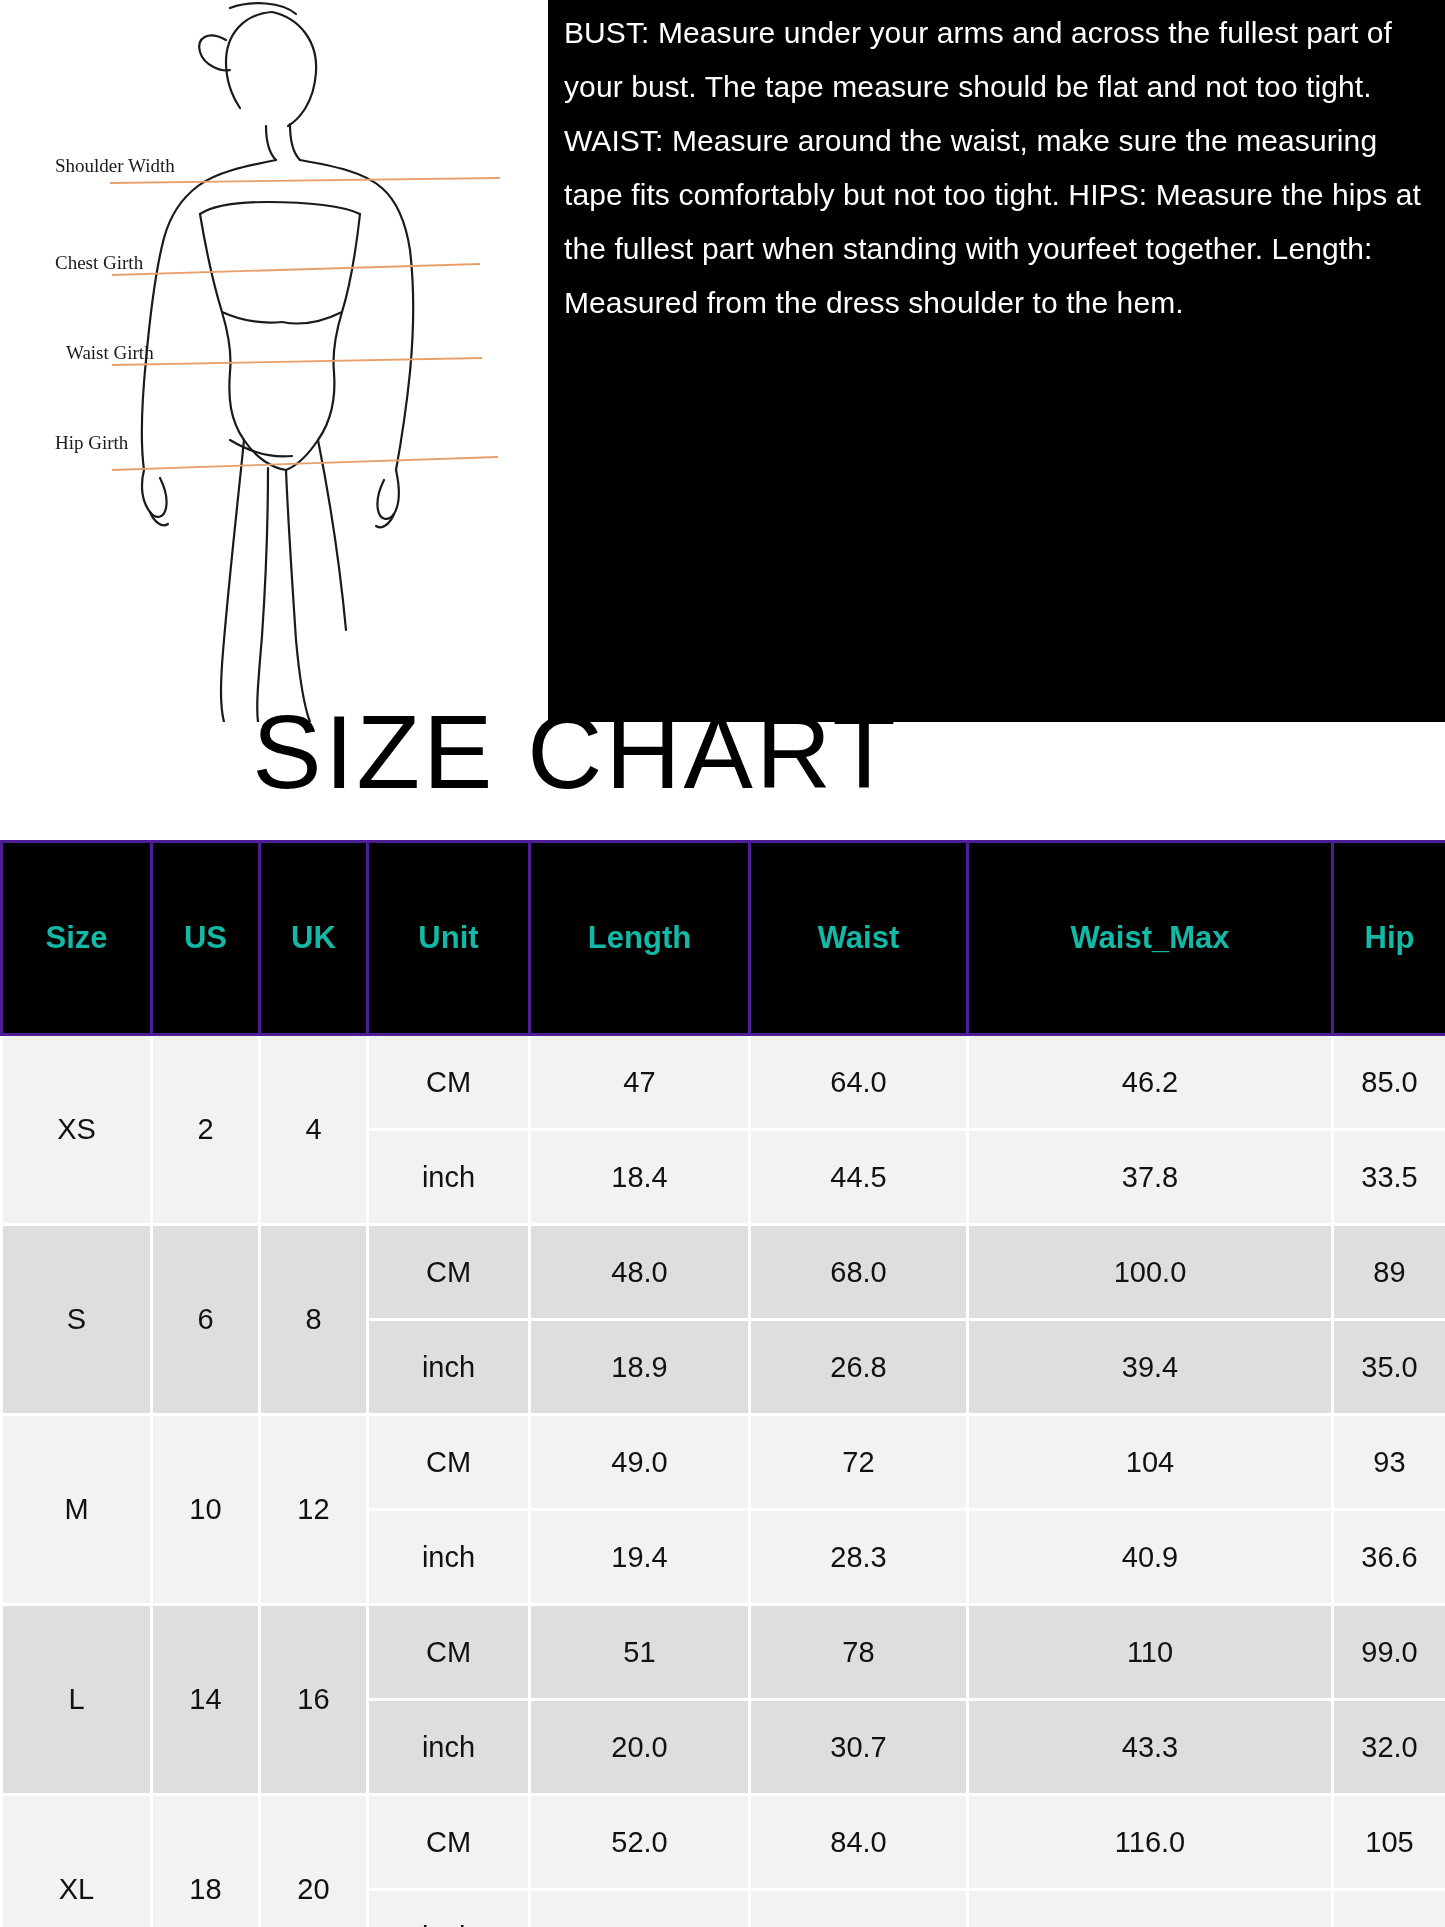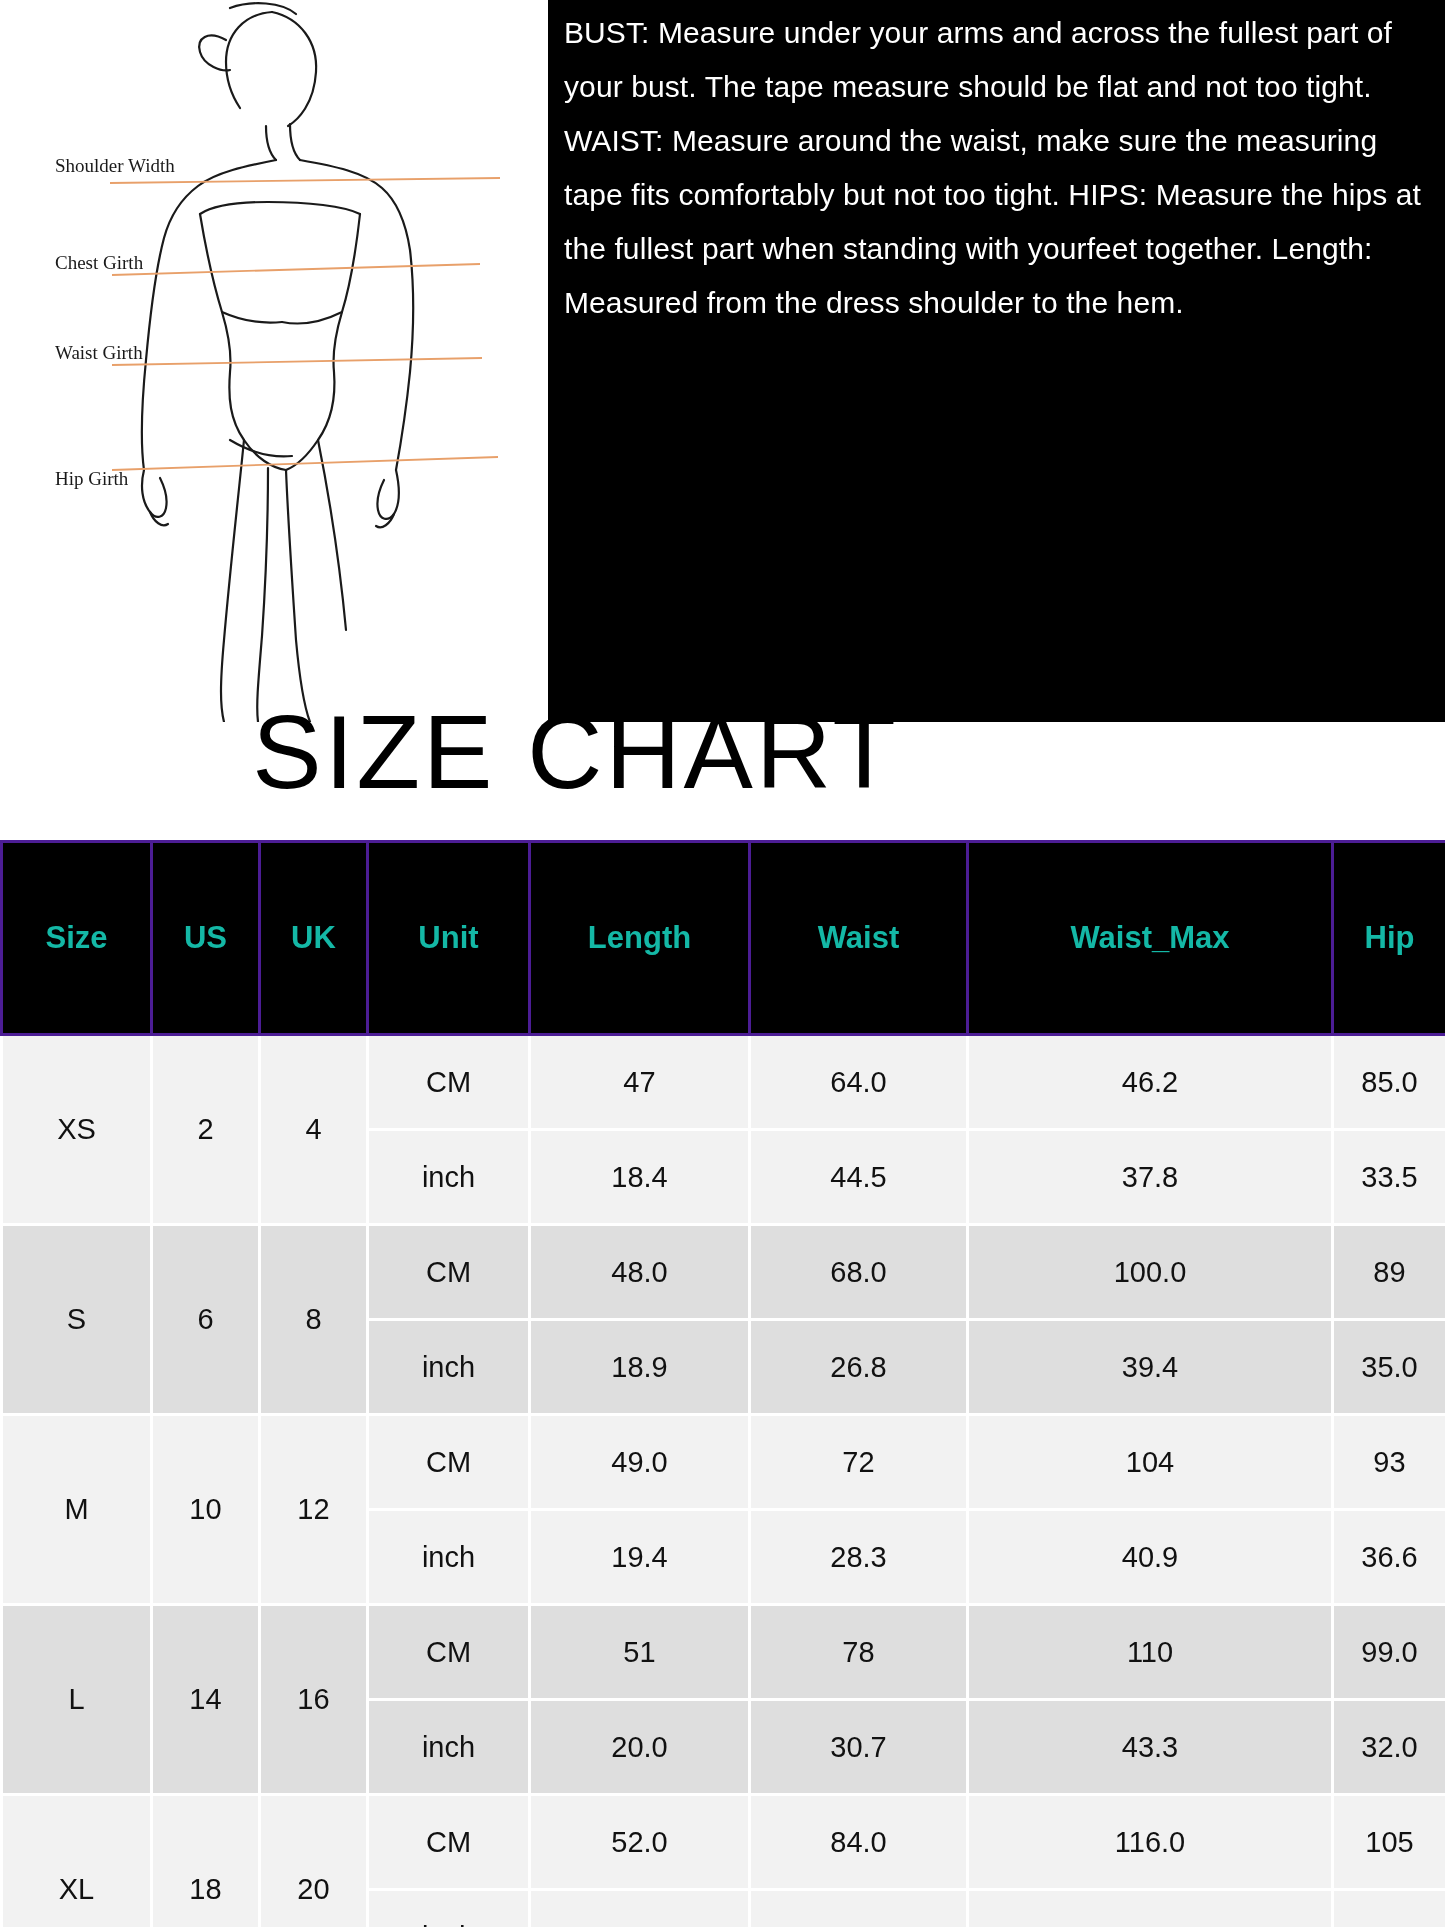--- a/index.html
+++ b/index.html
@@ -43,22 +43,22 @@
   }
   .measure-label {
     position: absolute;
     font-family: "Liberation Serif", serif;
     font-size: 19px;
     color: #1a1a1a;
     white-space: nowrap;
   }
   .lbl-shoulder { left: 55px; top: 155px; }
   .lbl-chest    { left: 55px; top: 252px; }
-  .lbl-waist    { left: 55px; top: 342px; }
-  .lbl-hip      { left: 55px; top: 468px; }
+  .lbl-waist    { left: 66px; top: 342px; }
+  .lbl-hip      { left: 55px; top: 432px; }
 
   .info-pane {
     position: absolute;
     left: 548px;
     top: 0;
     width: 909px;
     height: 722px;
     background: #000000;
     box-sizing: border-box;
     padding: 6px 18px 0 16px;

